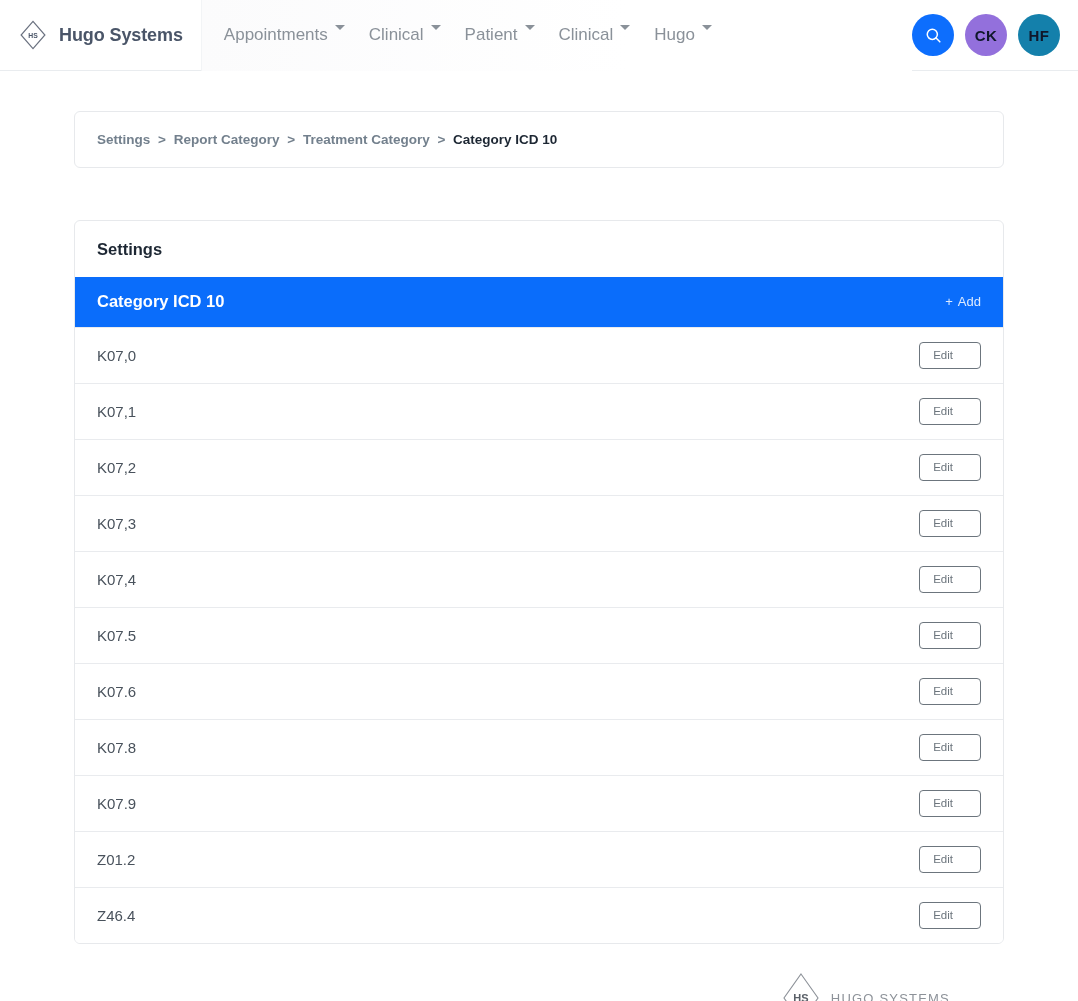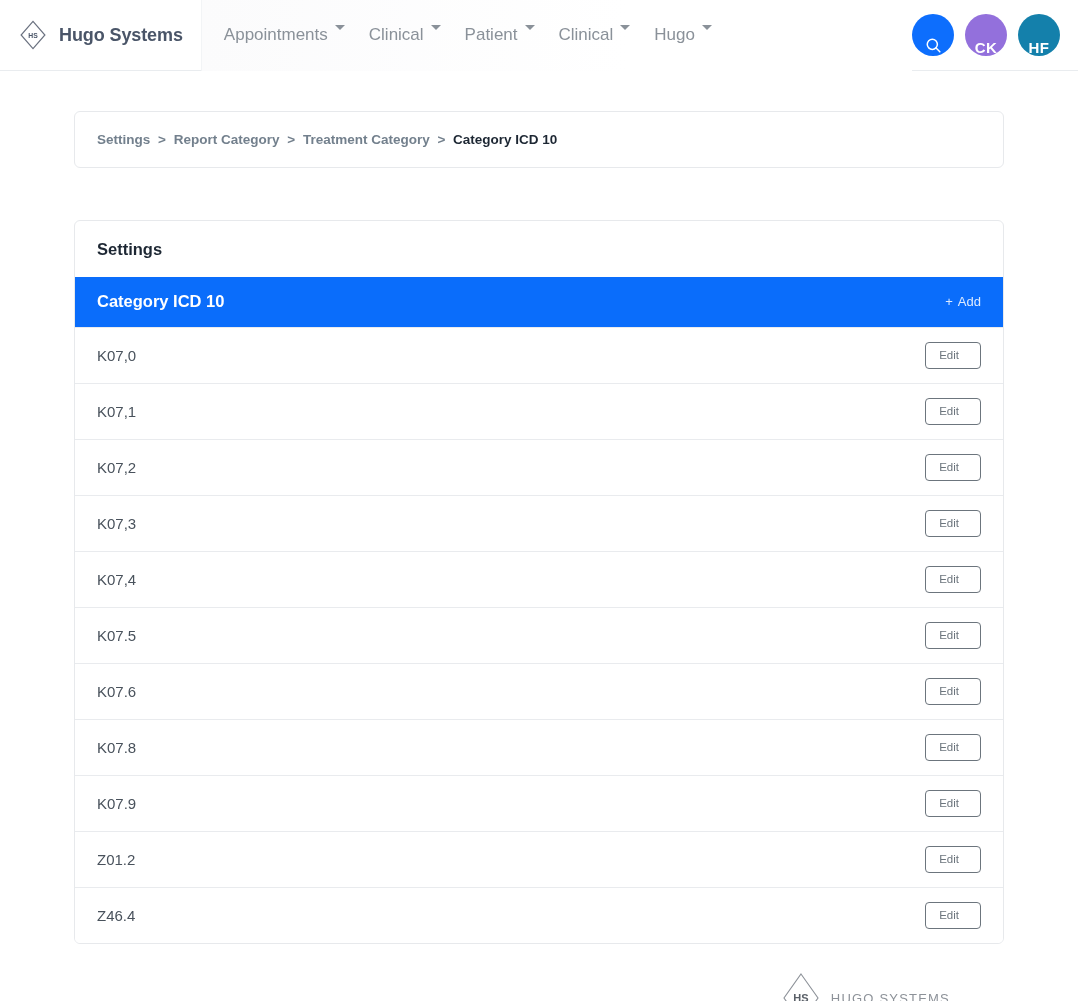--- a/index.html
+++ b/index.html
@@ -82,23 +82,23 @@
     align-items: center;
     gap: 11px;
     padding-right: 18px;
     flex: 0 0 auto;
   }
   .circle-btn {
     width: 42px;
     height: 42px;
     border-radius: 50%;
     display: flex;
-    align-items: flex-end;
+    align-items: center;
     justify-content: center;
-    color: #ffffff;
+    color: #0f172a;
     font-size: 15px;
     font-weight: bold;
     letter-spacing: 0.4px;
     cursor: pointer;
     border: none;
     font-family: "Liberation Sans", sans-serif;
   }
 
   
   .page {
@@ -178,21 +178,21 @@
   .row-label {
     font-size: 15px;
     color: #49525c;
   }
   .edit-btn {
     font-size: 11.5px;
     color: #6c757d;
     background: #ffffff;
     border: 1px solid #6c757d;
     border-radius: 4px;
-    padding: 7px 21px 7px 13px;
+    padding: 7px 27px 7px 13px;
     line-height: 1;
     cursor: pointer;
     font-family: "Liberation Sans", sans-serif;
   }
 
   
   .footer {
     display: flex;
     justify-content: flex-end;
     align-items: center;

